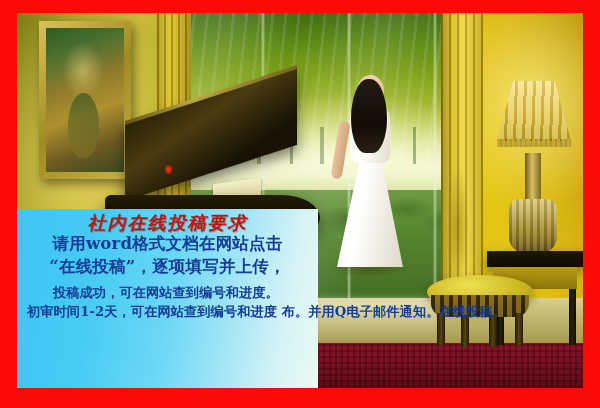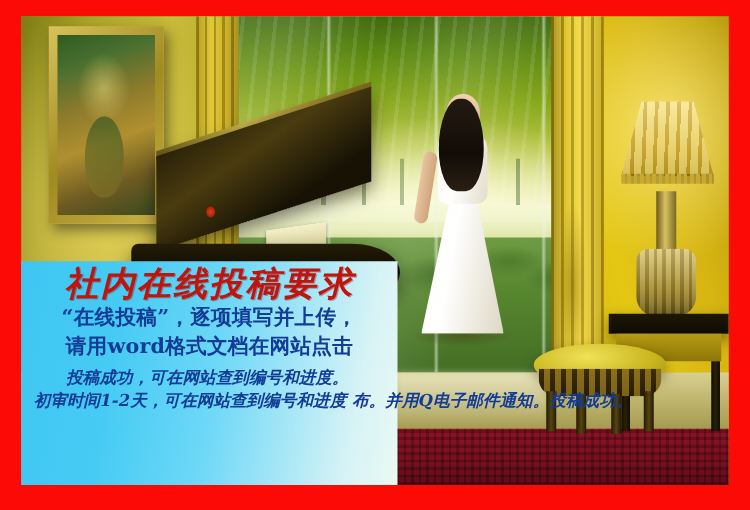--- a/index.html
+++ b/index.html
@@ -371,21 +371,21 @@
         #a9e7f6 72%,
         #d7f3f6 87%,
         #eaf9f3 100%);
     box-sizing: border-box;
     padding: 4px 10px 6px 10px;
   }
   #panel-title {
     margin: 0;
     text-align: center;
     font-family: "DejaVu Serif", "Liberation Serif", serif;
-    font-size: 27px;
+    font-size: 18px;
     font-weight: bold;
     letter-spacing: 2px;
     color: #c0140c;
     line-height: 1.08;
     text-shadow: 1px 1px 0 rgba(120,10,5,.35);
     font-style: italic;
     white-space: nowrap;
   }
   .panel-para {
     margin: 1px 0 0 0;
@@ -401,21 +401,20 @@
   #panel-note {
     margin: 7px 0 0 0;
     font-family: "DejaVu Serif", "Liberation Serif", serif;
     font-size: 13.2px;
     font-weight: bold;
     color: #123c96;
     line-height: 1.40;
     letter-spacing: 0.1px;
     text-align: left;
     white-space: nowrap;
-    font-style: italic;
   }
   #panel-note .indent { padding-left: 26px; display: block; }
 </style>
 </head>
 <body>
 
 <div id="poster">
 
   <div id="photo">
 
@@ -483,22 +482,22 @@
     <div class="stool-skirt"></div>
     <div class="stool-leg" style="left:420px; top:300px"></div>
     <div class="stool-leg" style="left:444px; top:302px"></div>
     <div class="stool-leg" style="left:472px; top:302px"></div>
     <div class="stool-leg" style="left:498px; top:300px"></div>
 
   </div>
 
   <div id="panel">
     <h1 id="panel-title">社内在线投稿要求</h1>
+    <p class="panel-para">请用word格式文档在网站点击</p>
     <p class="panel-para">“在线投稿”，逐项填写并上传，</p>
-    <p class="panel-para">请用word格式文档在网站点击</p>
     <div id="panel-note">
       <span class="indent">投稿成功，可在网站查到编号和进度。</span>
       <span>初审时间1-2天，可在网站查到编号和进度</span>
-      <span>布。并用Q电子邮件通知。投稿成功。</span>
+      <span>布。并用Q电子邮件通知。在线投稿。</span>
     </div>
   </div>
 
 </div>
 
 </body></html>

